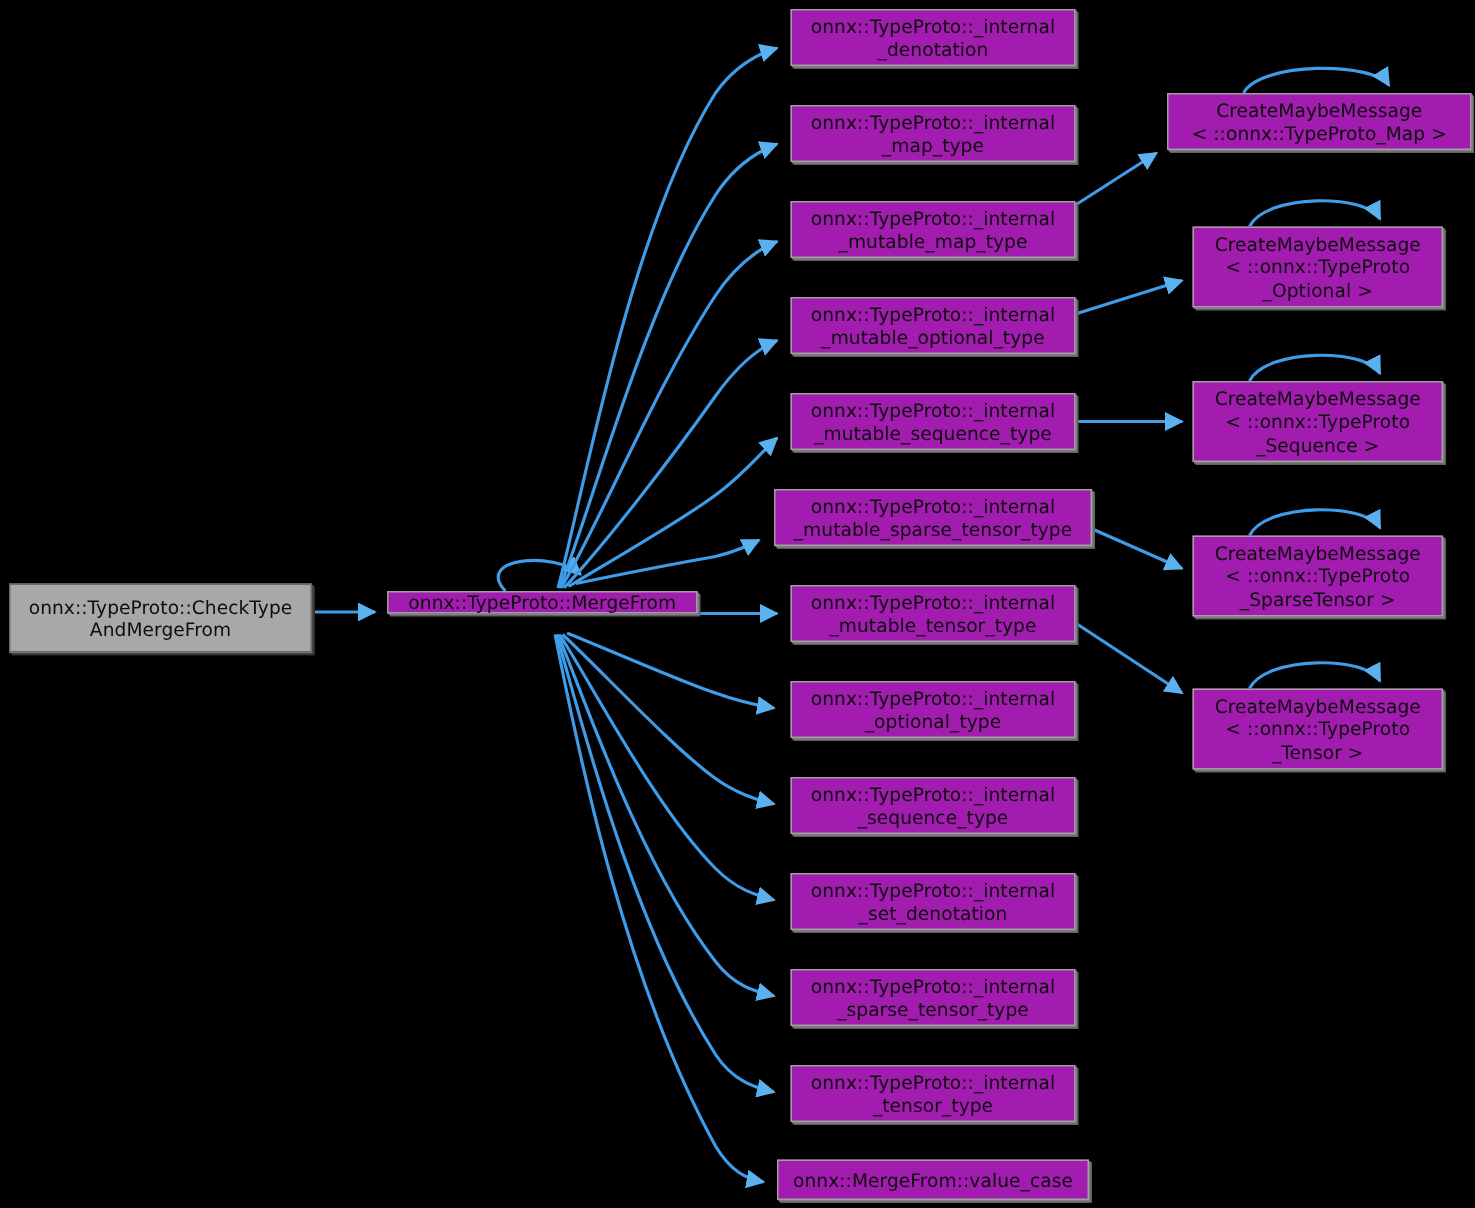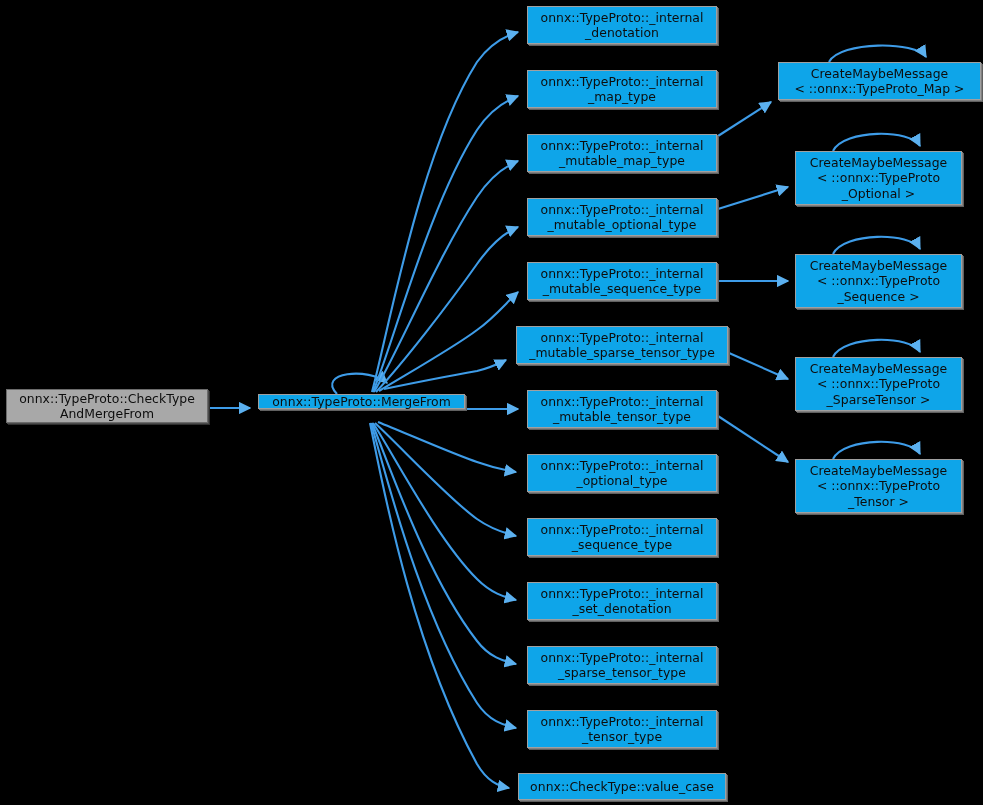--- a/index.html
+++ b/index.html
@@ -21,21 +21,21 @@
     position: absolute;
     left: 0;
     top: 0;
     width: 983px;
     height: 805px;
     pointer-events: none;
   }
   .node {
     position: absolute;
     box-sizing: border-box;
-    background: #0ea5e9;
+    background: #a21caf;
     border: 1px solid #a0a0a0;
     box-shadow: 1px 1px 0 0 #808080, 2px 2px 0 0 #606060;
     display: flex;
     align-items: center;
     justify-content: center;
     text-align: center;
     color: #0d0d0d;
     font-size: 12.4px;
     line-height: 15.5px;
     letter-spacing: 0.05px;
@@ -91,21 +91,21 @@
       <path d="M 718 416 L 788 462"></path>
 
       <path d="M 829 62 C 840 41 916 41 926 57"></path>
       <path d="M 833 151 C 844 129 911 129 920 146"></path>
       <path d="M 833 254 C 844 232 911 232 920 249"></path>
       <path d="M 833 357 C 844 335 911 335 920 352"></path>
       <path d="M 833 459 C 844 437 911 437 920 454"></path>
     </g>
   </svg>
 
-  <div class="node current" style="left:6px; top:389px; width:202px; height:34px;">
+  <div class="node current" style="left:6px; top:389px; width:202px; height:46px;">
     <span class="node-label">onnx::TypeProto::CheckType
 AndMergeFrom</span>
   </div>
 
   <div class="node" style="left:258px; top:394px; width:207px; height:15px;">
     <span class="node-label">onnx::TypeProto::MergeFrom</span>
   </div>
 
   <div class="node" style="left:527px; top:6px; width:190px; height:38px;">
     <span class="node-label">onnx::TypeProto::_internal
@@ -161,21 +161,21 @@
     <span class="node-label">onnx::TypeProto::_internal
 _sparse_tensor_type</span>
   </div>
 
   <div class="node" style="left:527px; top:710px; width:190px; height:38px;">
     <span class="node-label">onnx::TypeProto::_internal
 _tensor_type</span>
   </div>
 
   <div class="node" style="left:518px; top:773px; width:208px; height:27px;">
-    <span class="node-label">onnx::CheckType::value_case</span>
+    <span class="node-label">onnx::MergeFrom::value_case</span>
   </div>
 
   <div class="node" style="left:778px; top:62px; width:203px; height:38px;">
     <span class="node-label">CreateMaybeMessage
 &lt; ::onnx::TypeProto_Map &gt;</span>
   </div>
 
   <div class="node" style="left:795px; top:151px; width:167px; height:54px;">
     <span class="node-label">CreateMaybeMessage
 &lt; ::onnx::TypeProto

